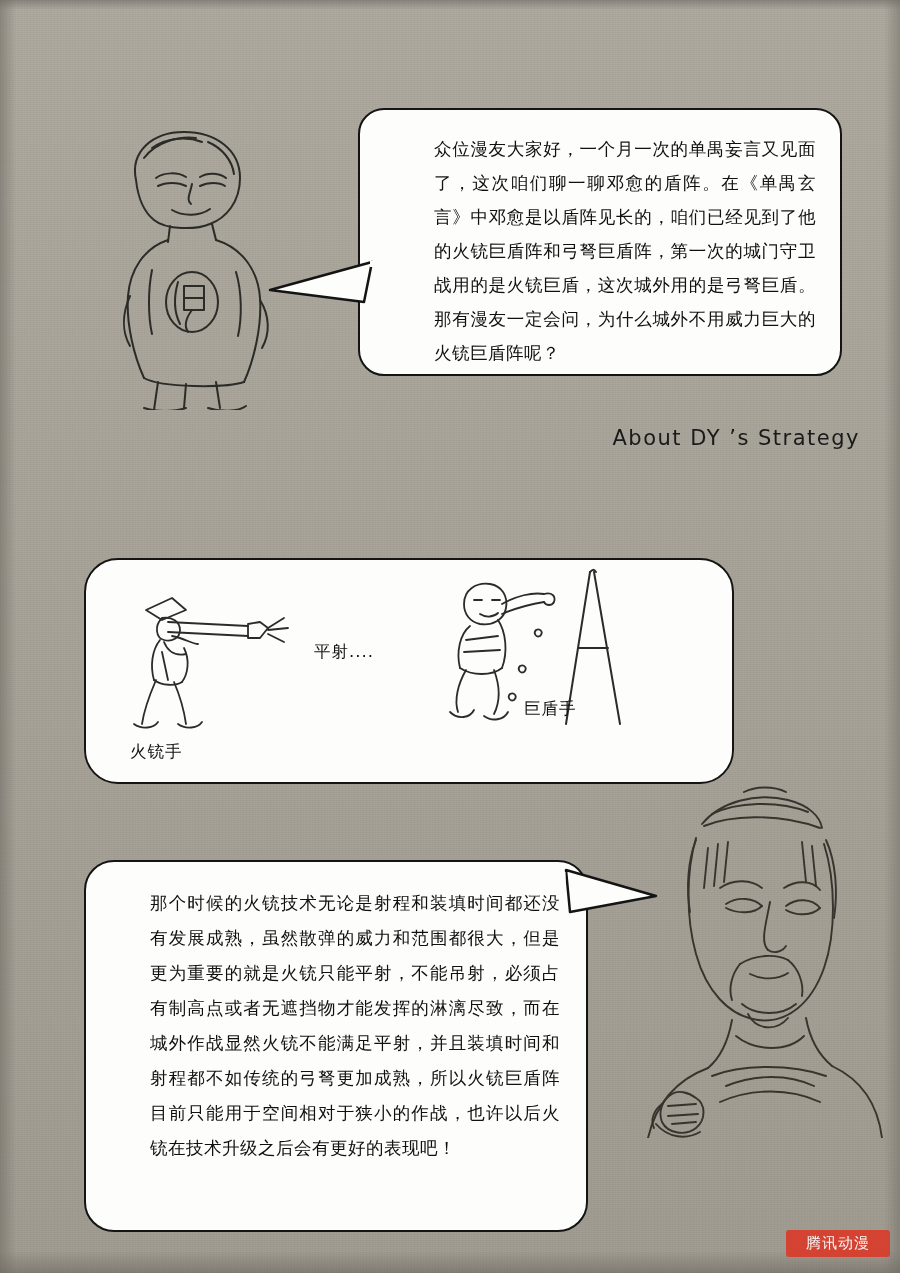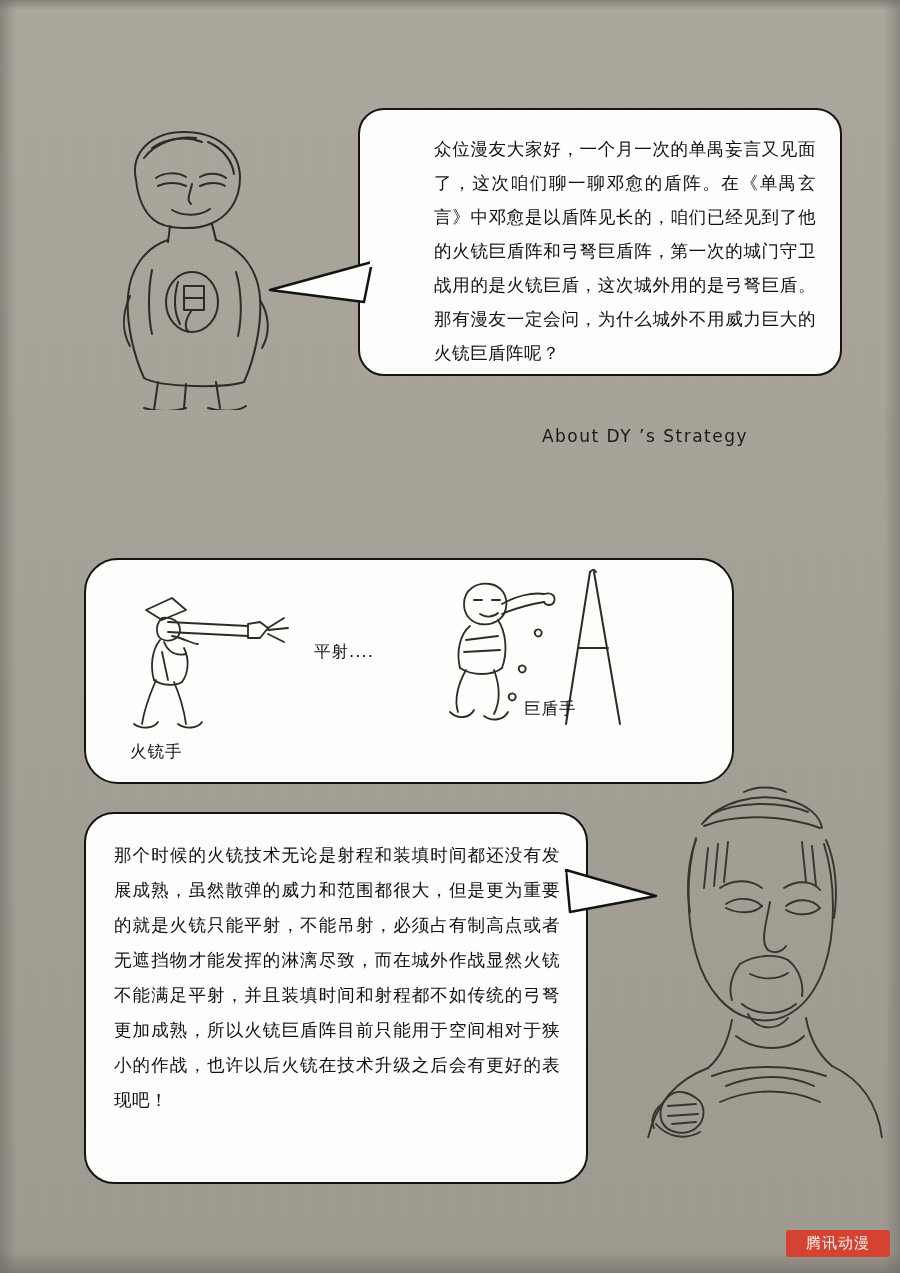--- a/index.html
+++ b/index.html
@@ -67,45 +67,45 @@
     text-align:justify;
     margin-left:48px;
   }
 
   #bubble-mid{
     left:84px;top:558px;width:650px;height:226px;
     border-radius:34px;
   }
 
   #bubble-bottom{
-    left:84px;top:812px;width:504px;height:372px;
+    left:84px;top:860px;width:504px;height:372px;
     border-radius:30px;
+    padding-left:36px;
   }
   #bubble-bottom .txt{
     padding:24px 26px 0 28px;
     font-size:17.5px;line-height:35px;
     text-align:justify;
   }
 
   
   .tail{position:absolute;pointer-events:none;}
 
   
   #title-block{
     position:absolute;left:430px;top:424px;width:430px;text-align:right;
   }
   #title-cn{
     font-size:37px;font-weight:bold;color:#111;letter-spacing:2px;
     font-family:"DejaVu Sans","Liberation Sans",sans-serif;
     line-height:46px;
   }
   #title-en{
-    font-size:17px;color:#1a1a1a;letter-spacing:1.5px;margin-top:2px;
-    font-family:"DejaVu Sans","Liberation Sans",sans-serif;
-    text-align:center;
+    font-size:21px;color:#1a1a1a;letter-spacing:1.5px;margin-top:2px;
+    font-family:"DejaVu Sans","Liberation Sans",sans-serif;
   }
 
   
   .panel-label{
     position:absolute;font-size:16.5px;color:#111;letter-spacing:1px;
   }
   #label-pingshe{left:314px;top:641px;}
   #label-gunner{left:130px;top:741px;}
   #label-shield{left:524px;top:698px;}
 

